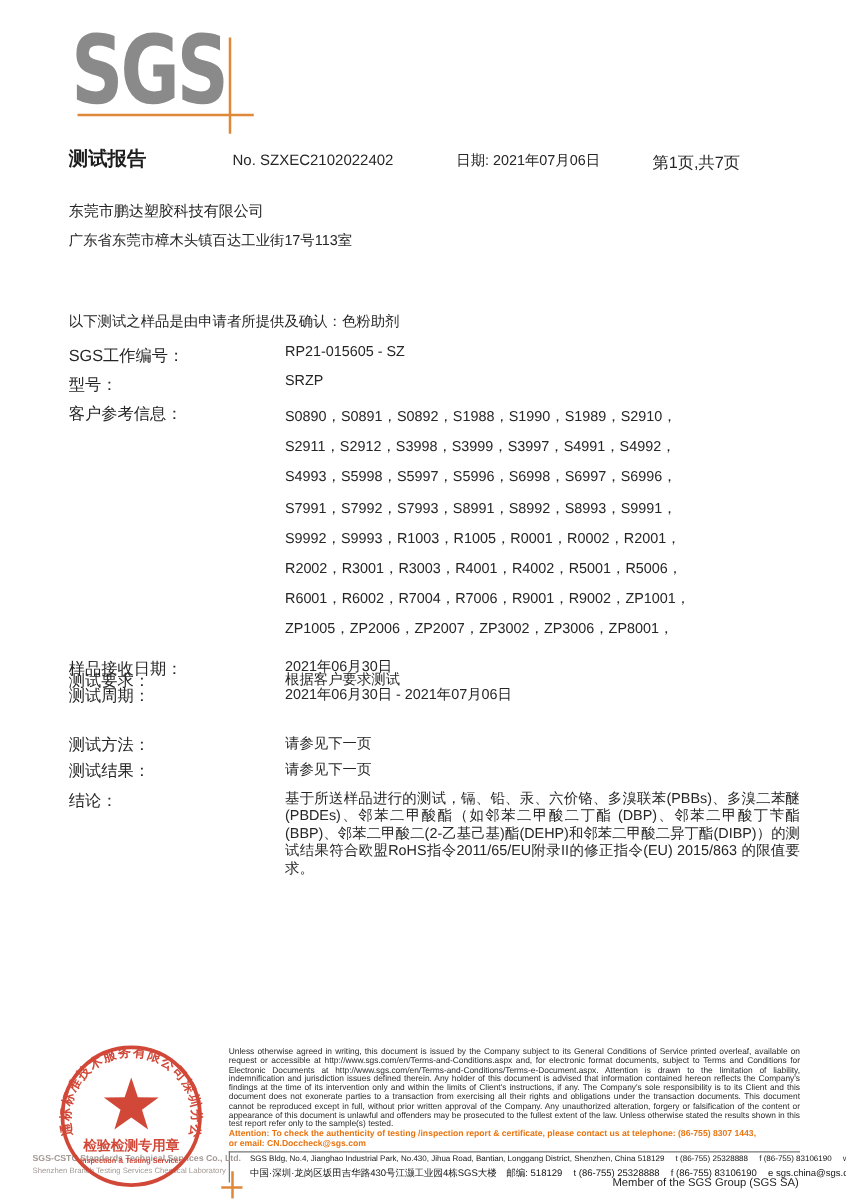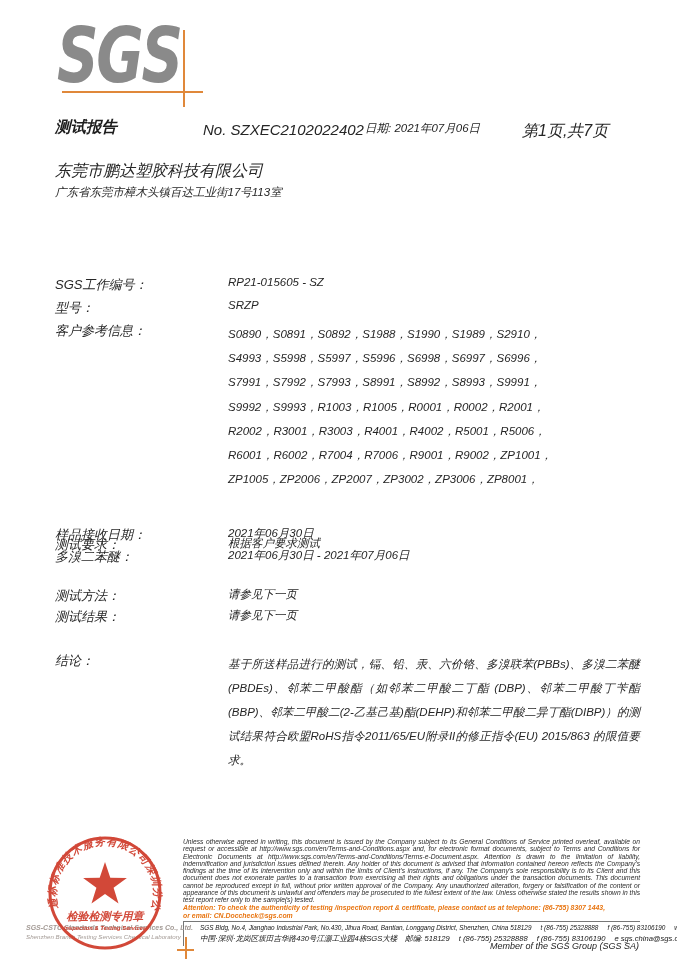--- a/index.html
+++ b/index.html
@@ -1,45 +1,45 @@
 <!DOCTYPE html>
 <html><head>
 <meta charset="utf-8">
 <style>
   * { margin:0; padding:0; box-sizing:border-box; }
   html,body { background:#ffffff; }
   .page {
     position:relative; width:677px; height:959px; background:#ffffff;
     font-family:"Liberation Sans","DejaVu Sans",sans-serif; color:#262626;
-    overflow:hidden; margin:0 auto;font-style:italic;
+    overflow:hidden; margin:0 auto;
   }
   
   .logo-text {
     position:absolute; left:57px; top:20px;
     font-size:76px; line-height:0.95; font-weight:700; color:#8a8a8a;
     letter-spacing:-3px; transform:scaleX(.76); transform-origin:0 0;
     font-family:"DejaVu Sans",sans-serif;
   }
   .logo-hline { position:absolute; left:62px; top:91px; width:141px; height:2px; background:#e0883a; }
   .logo-vline { position:absolute; left:183px; top:30px; width:2px; height:77px; background:#e0883a; }
   
   .title    { position:absolute; left:55px;  top:117px; font-size:15.5px; font-weight:700; color:#1d1d1d; }
-  .rpt-no   { position:absolute; left:203px; top:121px; font-size:15px; }
+  .rpt-no   { position:absolute; left:186px; top:121px; font-size:12px; }
   .rpt-date { position:absolute; left:365px; top:121px; font-size:11.5px; }
-  .rpt-page { position:absolute; left:522px; top:121px; font-size:16px; }
-  .appl-name { position:absolute; left:55px; top:161px; font-size:16px;text-align:center; }
+  .rpt-page { position:absolute; left:522px; top:121px; font-size:13px; }
+  .appl-name { position:absolute; left:55px; top:161px; font-size:12px;text-align:center; }
   .appl-addr { position:absolute; left:55px; top:185px; font-size:11.5px; }
   .intro     { position:absolute; left:55px; top:250px; font-size:11.5px; }
   
   .flabel { position:absolute; left:55px; font-size:13px; }
   .fvalue { position:absolute; left:228px; font-size:11.5px; }
   .t276{top:276px}.t299{top:299px}.t322{top:322px}.t526{top:526px}
-  .t548{top:548px}.t568{top:536px}.t587{top:587px}.t608{top:608px}.t632{top:652px}
+  .t548{top:548px}.t568{top:536px}.t587{top:587px}.t608{top:608px}.t632{top:632px}
   .ref-lines { line-height:24.2px; white-space:nowrap; }
-  .conclusion-text { width:412px; line-height:24px; text-align:justify; }
+  .conclusion-text { width:412px; line-height:14px; text-align:justify; }
   
   .footer-right { position:absolute; left:183px; top:838px; width:457px; }
   .legal {
     font-size:6.7px; line-height:7.25px; text-align:justify;
     color:#2b2b2b; font-weight:500; letter-spacing:0;
   }
   .attention { font-size:6.9px; line-height:7.6px; font-weight:700; color:#e87511; margin-top:1px; }
   .addr-block { margin-top:2px; border-top:1px solid #777; border-left:1px solid #777; padding:2px 0 2px 16px; }
   .addr-en { font-size:6.4px; color:#151515; white-space:nowrap; }
   .addr-en span { margin-right:9px; }
@@ -65,42 +65,44 @@
   <div class="logo-vline"></div>
 
   <div class="title">测试报告</div>
   <div class="rpt-no">No. SZXEC2102022402</div>
   <div class="rpt-date">日期: 2021年07月06日</div>
   <div class="rpt-page">第1页,共7页</div>
 
   <div class="appl-name">东莞市鹏达塑胶科技有限公司</div>
   <div class="appl-addr">广东省东莞市樟木头镇百达工业街17号113室</div>
 
+  <div class="intro">以下测试之样品是由申请者所提供及确认：色粉助剂</div>
 
   <div class="flabel t276">SGS工作编号：</div>
   <div class="fvalue t276">RP21-015605 - SZ</div>
 
   <div class="flabel t299">型号：</div>
   <div class="fvalue t299">SRZP</div>
 
   <div class="flabel t322">客户参考信息：</div>
   <div class="fvalue t322 ref-lines">
     <div>S0890，S0891，S0892，S1988，S1990，S1989，S2910，</div>
+    <div>S2911，S2912，S3998，S3999，S3997，S4991，S4992，</div>
     <div>S4993，S5998，S5997，S5996，S6998，S6997，S6996，</div>
     <div>S7991，S7992，S7993，S8991，S8992，S8993，S9991，</div>
     <div>S9992，S9993，R1003，R1005，R0001，R0002，R2001，</div>
     <div>R2002，R3001，R3003，R4001，R4002，R5001，R5006，</div>
     <div>R6001，R6002，R7004，R7006，R9001，R9002，ZP1001，</div>
     <div>ZP1005，ZP2006，ZP2007，ZP3002，ZP3006，ZP8001，</div>
   </div>
 
   <div class="flabel t526">样品接收日期：</div>
   <div class="fvalue t526">2021年06月30日</div>
 
-  <div class="flabel t548">多溴二苯醚：</div>
+  <div class="flabel t548">测试周期：</div>
   <div class="fvalue t548">2021年06月30日 - 2021年07月06日</div>
 
   <div class="flabel t568">测试要求：</div>
   <div class="fvalue t568">根据客户要求测试</div>
 
   <div class="flabel t587">测试方法：</div>
   <div class="fvalue t587">请参见下一页</div>
 
   <div class="flabel t608">测试结果：</div>
   <div class="fvalue t608">请参见下一页</div>

